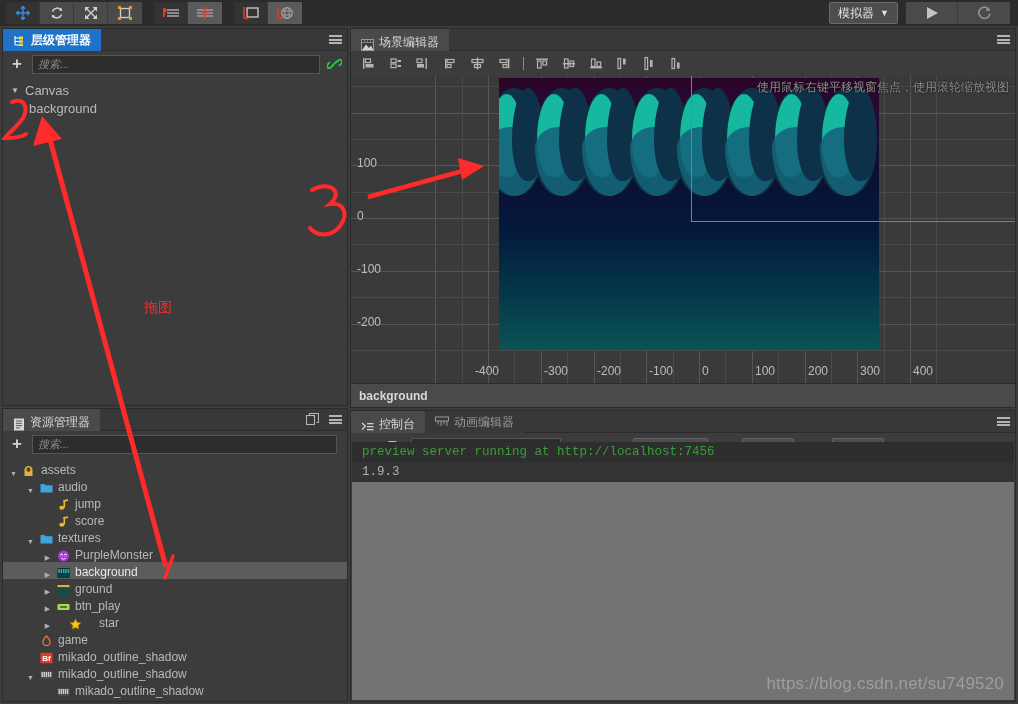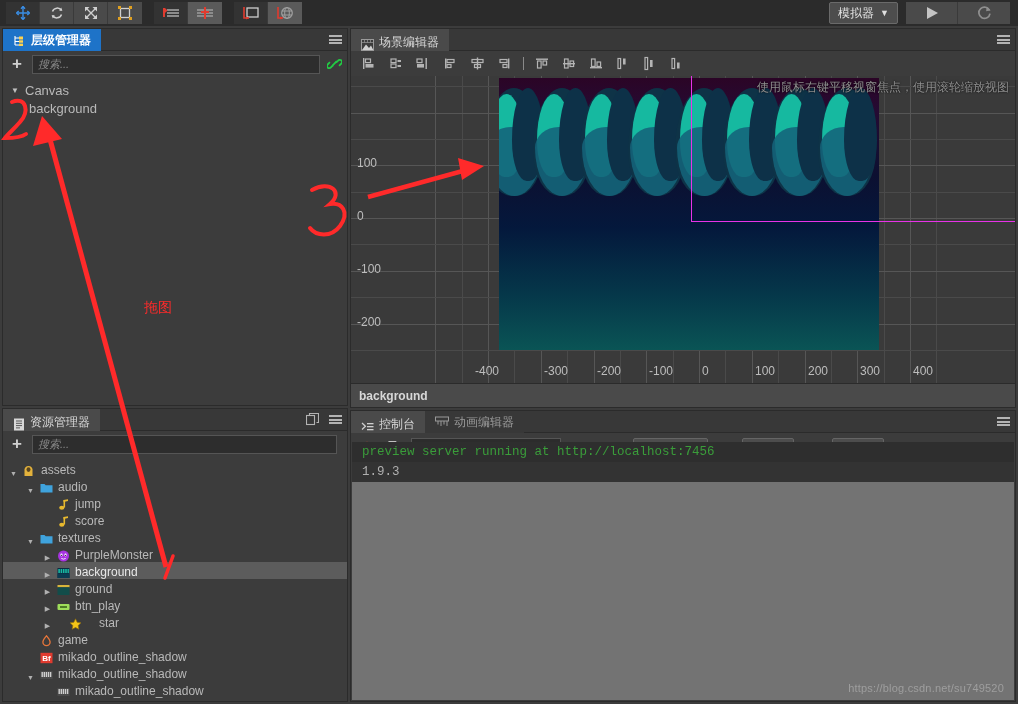--- a/index.html
+++ b/index.html
@@ -147,21 +147,21 @@
     color: #d6d6d6; font-size: 12px; display: flex; align-items: center;
     justify-content: space-between; padding: 0 6px; gap: 10px;
   }
   .console-out { position: absolute; left: 1px; top: 31px; right: 1px; bottom: 1px; background: #737373; }
   .cline { font-family: "Liberation Mono", monospace; font-size: 12.5px; padding: 3px 10px; }
   .cline.green { color: #3a9d3a; background: #2e2e2e; }
   .cline.gray { color: #b0b0b0; background: #333333; }
 
   .watermark {
     position: absolute; right: 14px; bottom: 10px;
-    color: #9e9e9e; font-size: 11px; letter-spacing: .2px;
+    color: #9e9e9e; font-size: 17px; letter-spacing: .2px;
   }
 
   
   .annot { position: absolute; pointer-events: none; }
   .annot-label { position: absolute; color: #ff2a2a; font-size: 14px; margin-top: 11px; }
 </style>
 </head>
 <body>
 
 <div class="app">

